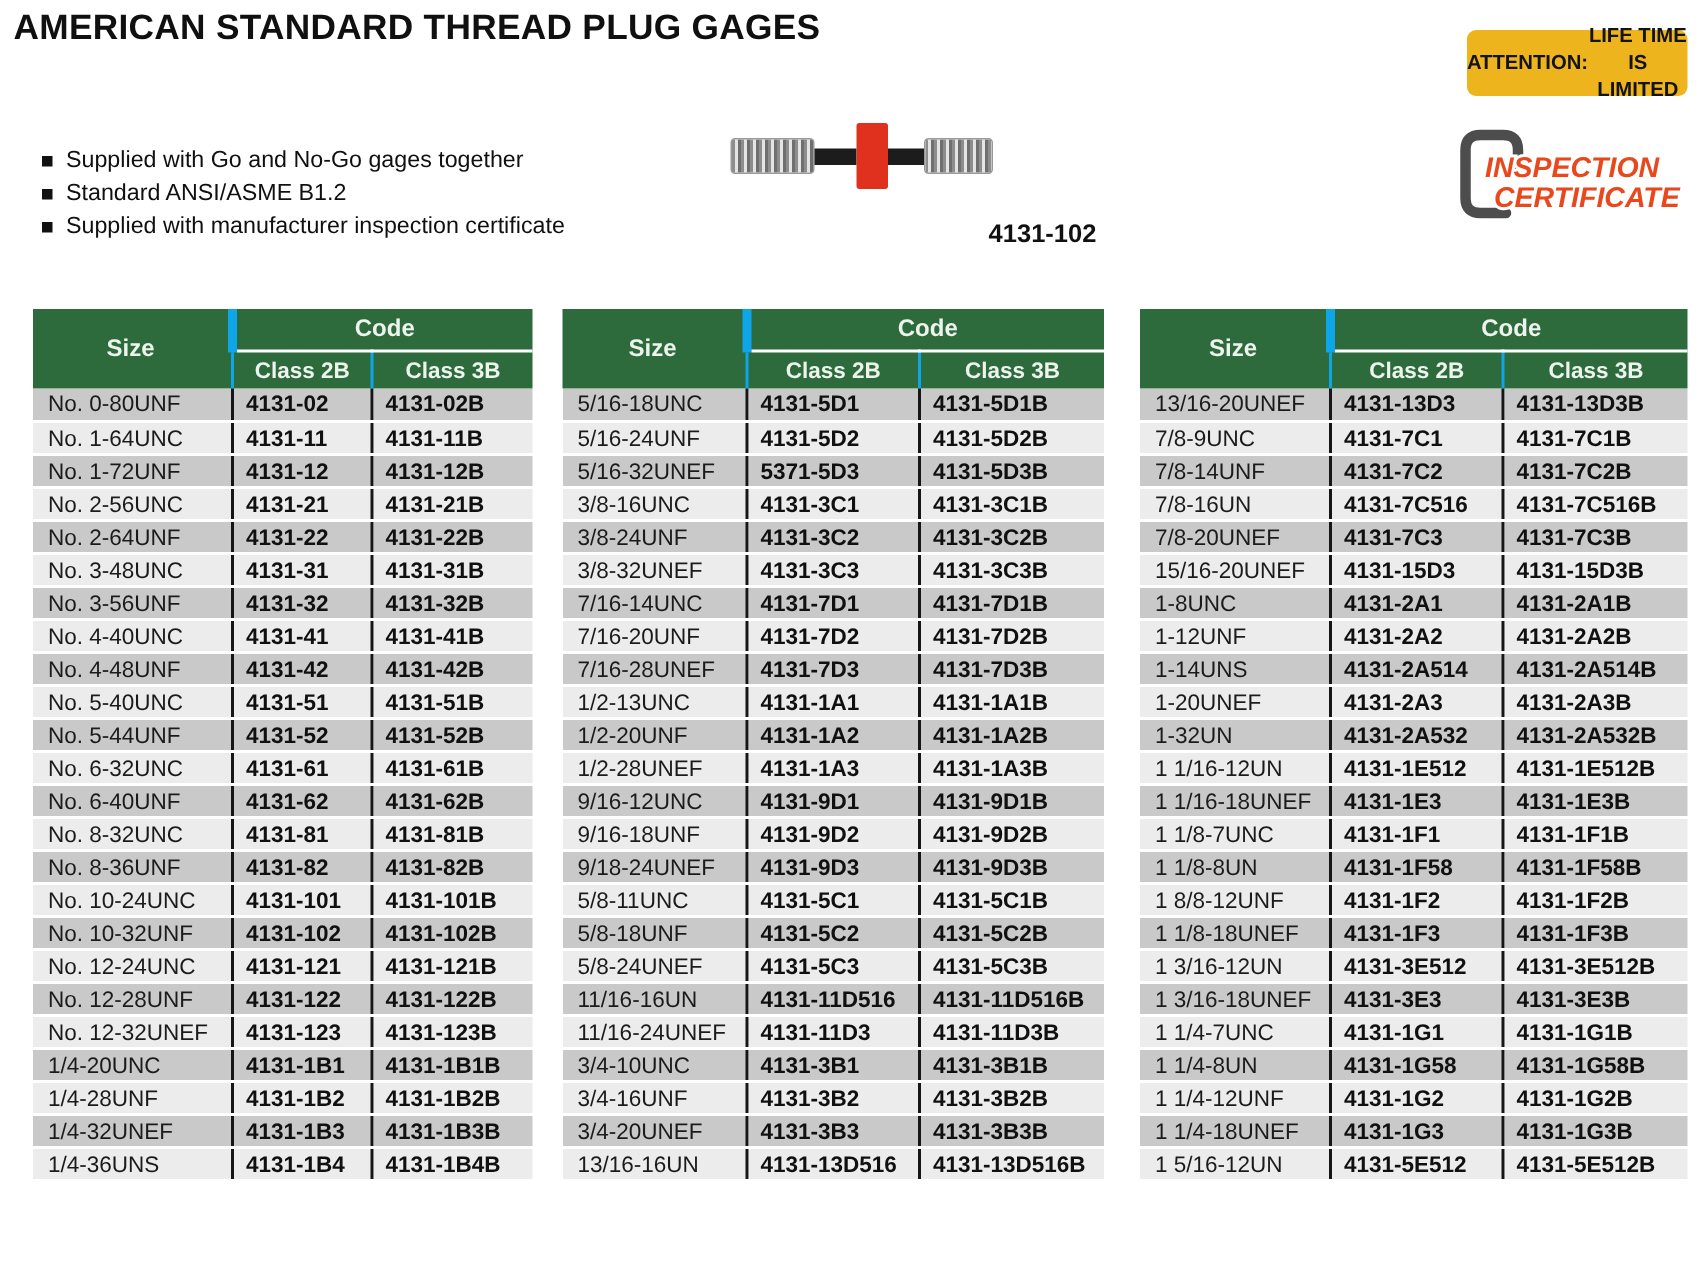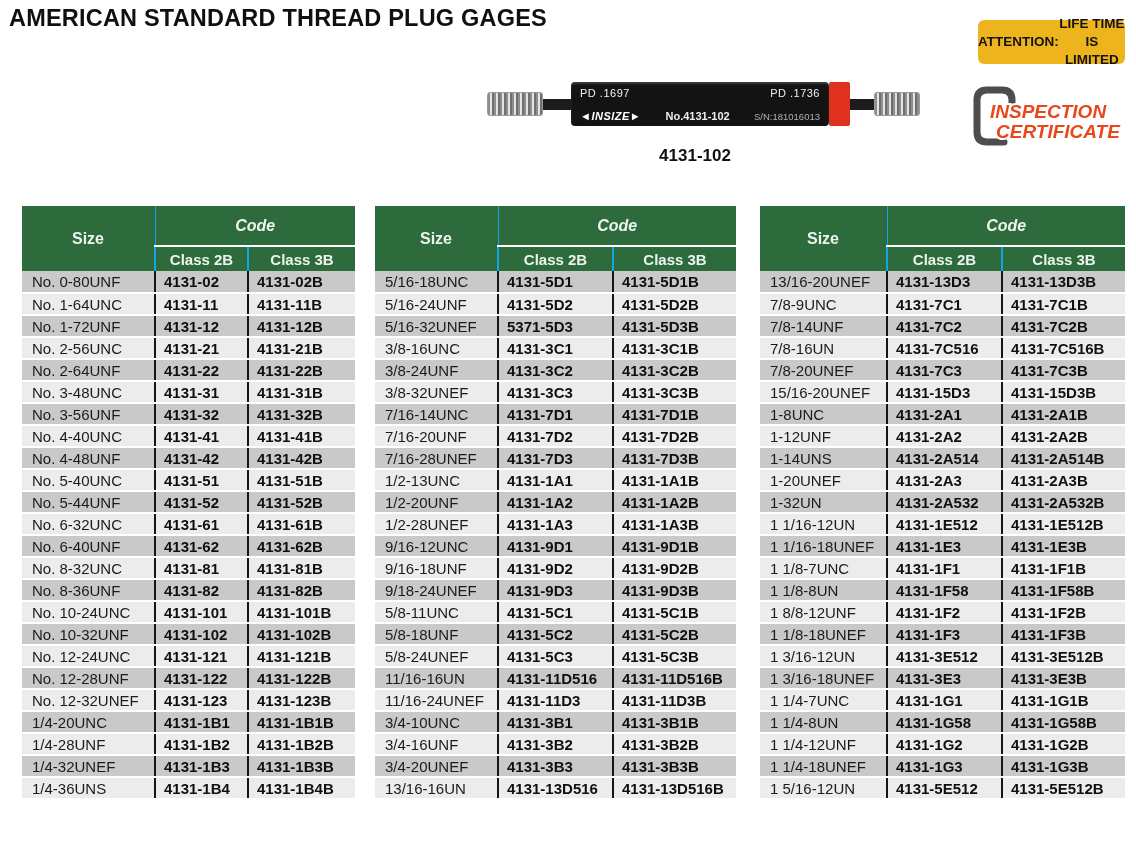--- a/index.html
+++ b/index.html
@@ -70,21 +70,21 @@
     position:absolute; top:206px; border-collapse:collapse; table-layout:fixed;
   }
   .t1 { left:22px;  width:333px; }
   .t2 { left:375px; width:361px; }
   .t3 { left:760px; width:365px; }
 
   .gage-table th {
     background:#2d6b3d; color:#edf4ed; font-weight:bold; text-align:center;
   }
   th.h-size  { font-size:16px; }
-  th.h-code  { height:40px; font-size:16px; border-bottom:2px solid #ffffff; border-left:1px solid #0ea5e9;font-style:italic; }
+  th.h-code  { height:28px; font-size:16px; border-bottom:2px solid #ffffff; border-left:6px solid #0ea5e9; }
   th.h-class { height:25px; font-size:15px; border-left:2px solid #0ea5e9; }
 
   .gage-table tbody td {
     height:22px; font-size:15px; color:#1b1b1b; padding:0 2px 0 8px;
     border-bottom:2px solid #ffffff; white-space:nowrap; overflow:hidden;
   }
   .gage-table tbody td:first-child { padding-left:10px; }
   .gage-table tbody td:nth-child(2),
   .gage-table tbody td:nth-child(3) {
     font-weight:bold; color:#101010; border-left:2px solid #161616;
@@ -97,36 +97,39 @@
 
 <div class="page">
 
   <div class="page-title">AMERICAN STANDARD THREAD PLUG GAGES</div>
 
   <div class="attention-badge">
     <span>ATTENTION:</span>
     <span>LIFE TIME IS LIMITED</span>
   </div>
 
+  <ul class="features">
+    <li>
+        <span class="bullet-sq"></span>
+        <span>Supplied with Go and No-Go gages together</span>
+      </li>
+    <li>
+        <span class="bullet-sq"></span>
+        <span>Standard ANSI/ASME B1.2</span>
+      </li>
+    <li>
+        <span class="bullet-sq"></span>
+        <span>Supplied with manufacturer inspection certificate</span>
+      </li>
+  </ul>
 
   <div class="gage-figure">
     <div class="gage-row">
       <div class="thread left"></div>
       <div class="shaft l"></div>
-      <div class="gage-body">
-        <div class="gage-line">
-          <span class="pd-text">PD .1697</span>
-          <span class="pd-text">PD .1736</span>
-        </div>
-        <div class="gage-line">
-          <span class="insize-logo">◄INSIZE►</span>
-          <span class="gage-no">No.4131-102</span>
-          <span class="gage-sn">S/N:181016013</span>
-        </div>
-      </div>
       <div class="red-band"></div>
       <div class="shaft r"></div>
       <div class="thread right"></div>
     </div>
     <div class="gage-caption">4131-102</div>
   </div>
 
   <svg class="cert-logo" viewBox="0 0 158 68">
     <path d="M40 31 L40 18 Q40 8 30 8 L15 8 Q5 8 5 18 L5 50 Q5 60 15 60 L32 60" fill="none" stroke="#4d4d4d" stroke-width="7" stroke-linecap="round"></path>
     <text x="18" y="36" font-family="Liberation Sans, sans-serif" font-style="italic" font-weight="bold" font-size="19" fill="#e8481c" stroke="#ffffff" stroke-width="4" paint-order="stroke">INSPECTION</text>

